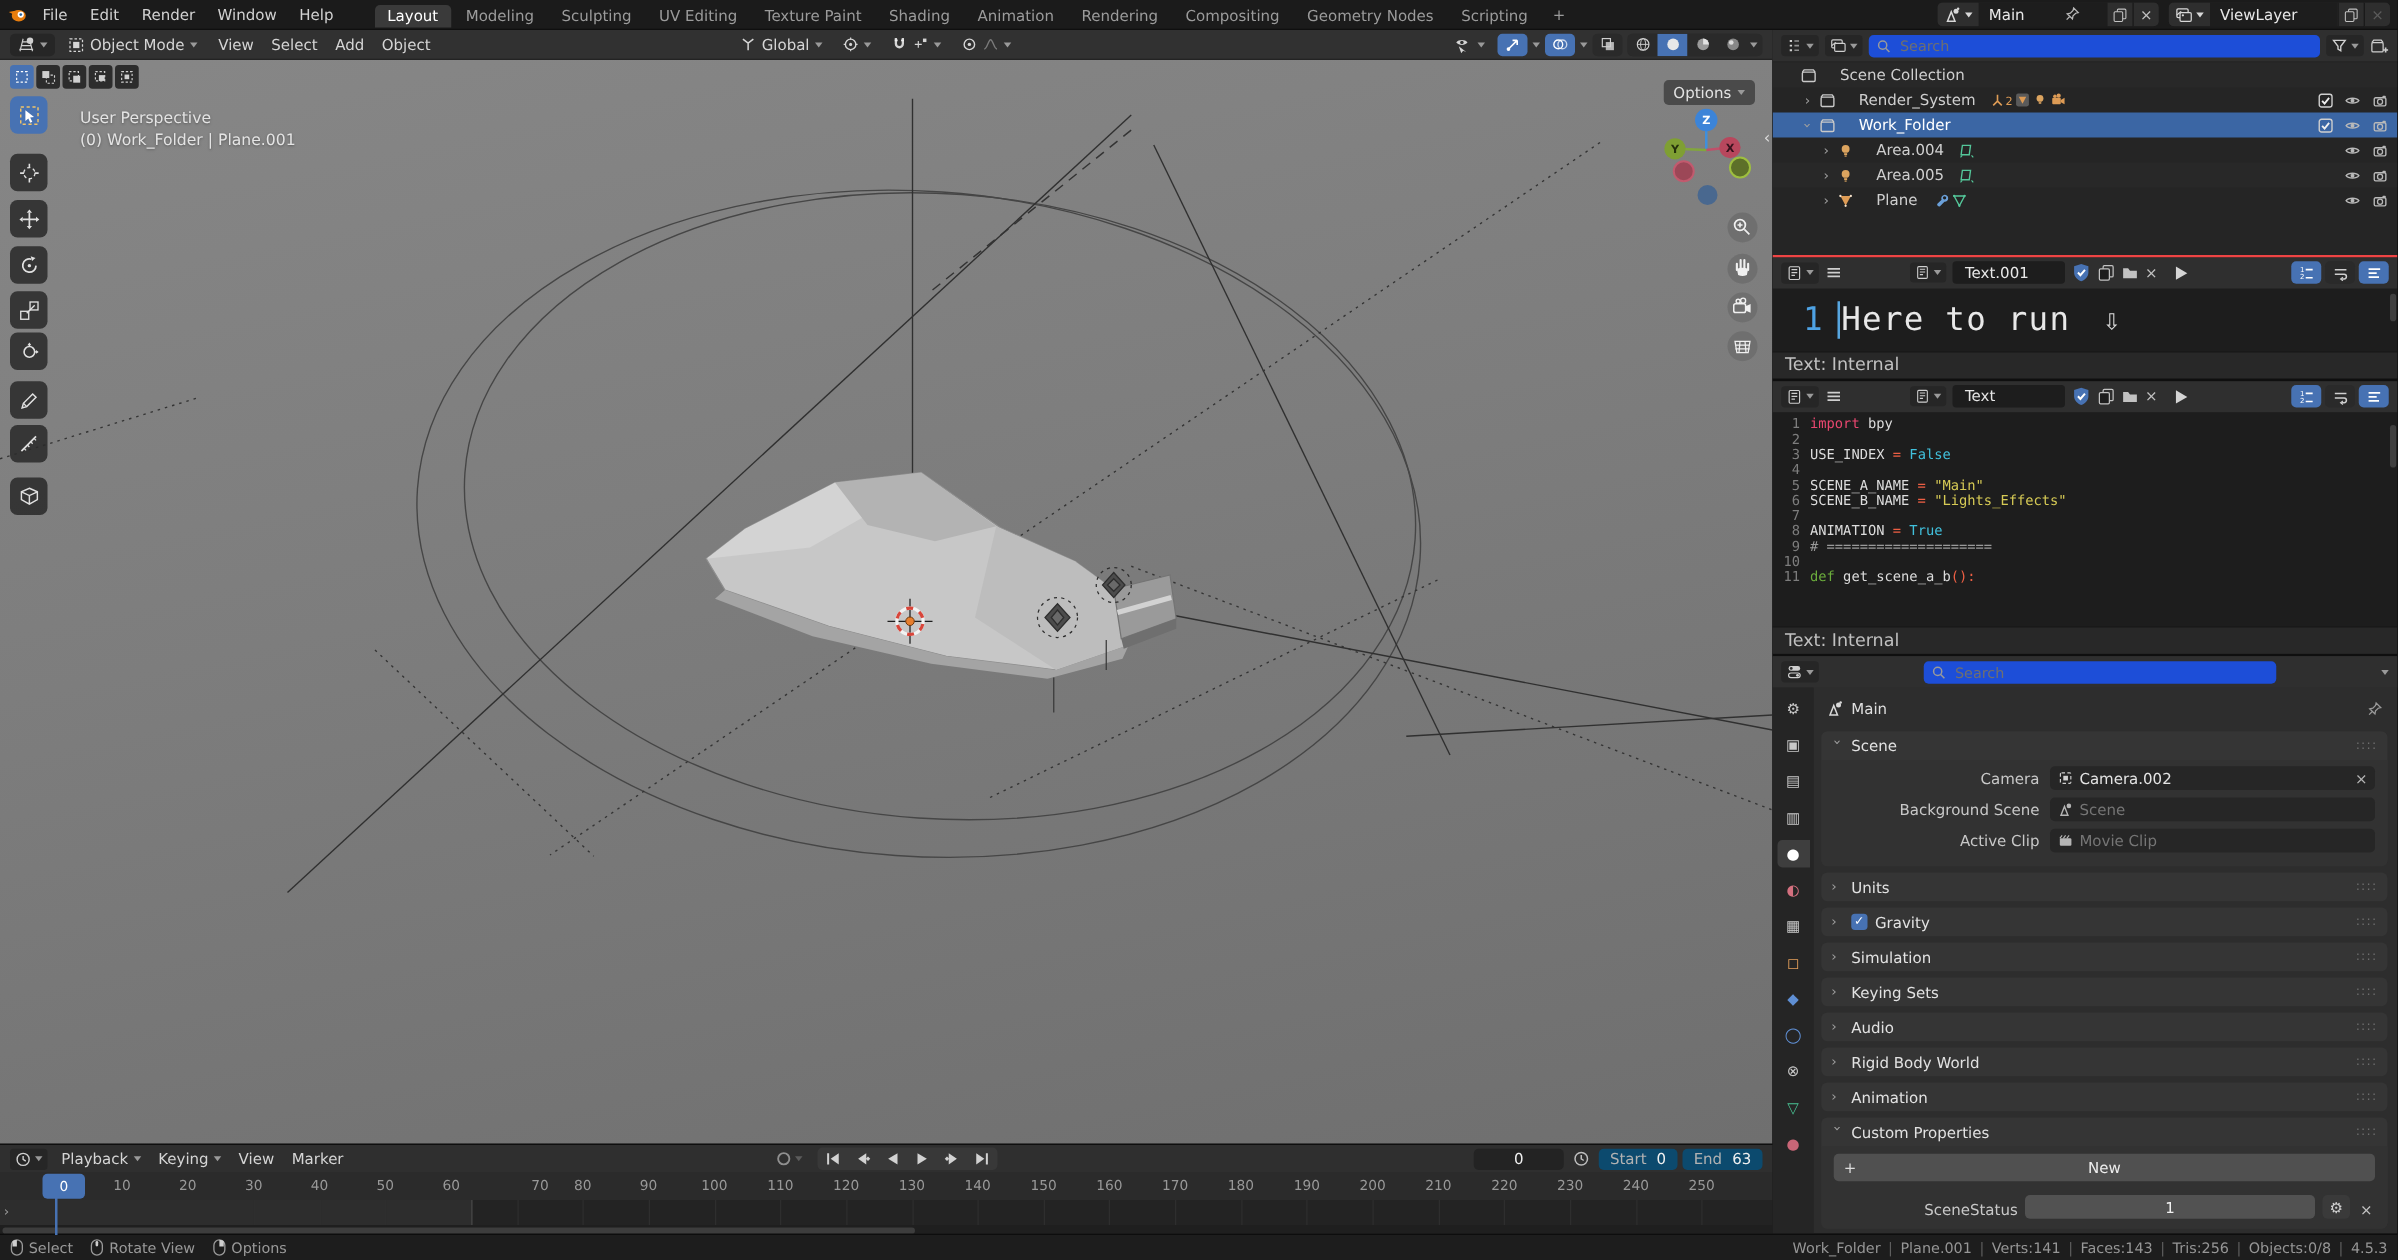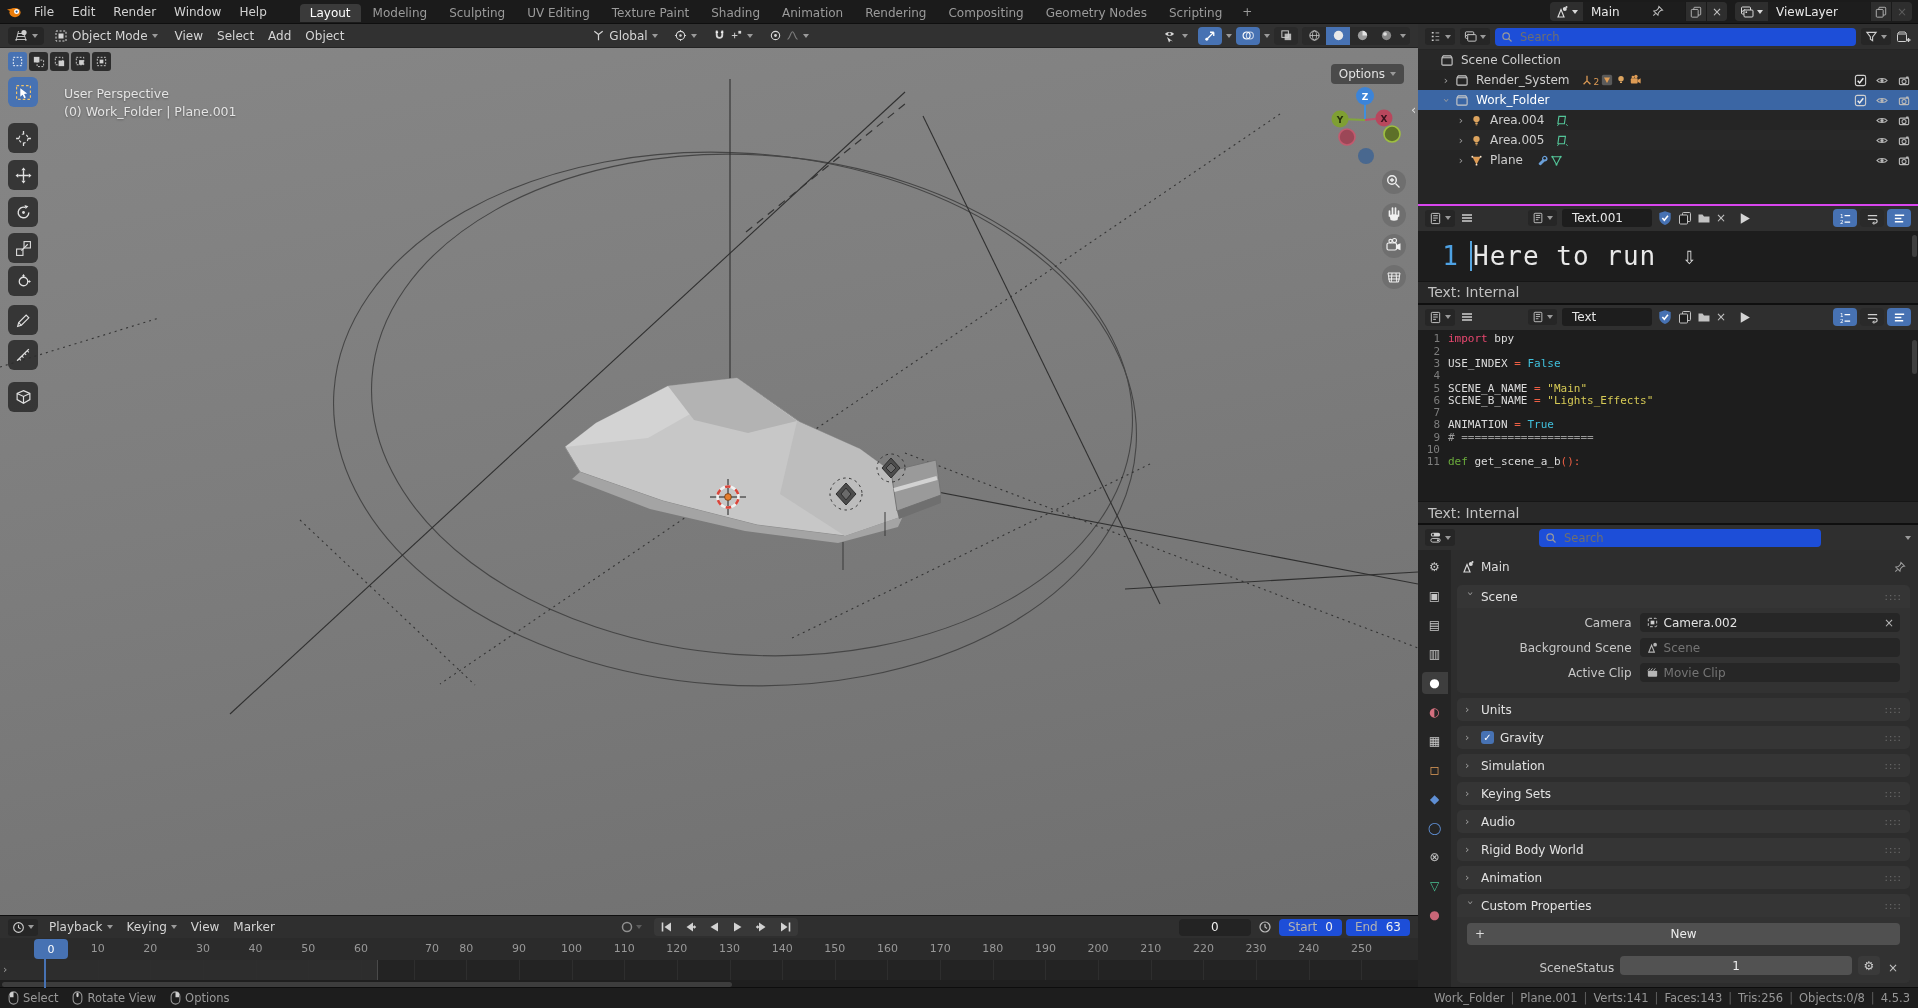--- a/index.html
+++ b/index.html
@@ -55,27 +55,27 @@
   .search-box input{background:transparent;border:none;color:#bdbdbd;font-size:11.5px;width:100%;font-family:"DejaVu Sans",sans-serif;}
   .search-box input::placeholder{color:#6f6f6f;}
 
   
   #outliner{height:182px;background:#252525;display:flex;flex-direction:column;}
   #ol-rows{flex:1;overflow:hidden;padding-top:1px;}
   .ol-row{height:20px;display:flex;align-items:center;padding:0 6px;gap:2px;color:#cfcfcf;}
   .ol-row:nth-child(odd){background:#282828;}
   .ol-row.selected{background:#3b66a4;color:#ffffff;}
   .ol-exp{width:14px;text-align:center;color:#9f9f9f;font-size:11px;flex:none;}
-  .ol-label{margin-left:5px;}
+  .ol-label{margin-left:16px;}
   .ol-badges{display:flex;align-items:center;gap:2px;margin-left:10px;}
   .ol-right{margin-left:auto;display:flex;align-items:center;gap:6px;}
   .ol-slot{width:16px;display:flex;justify-content:center;}
 
   
-  #texted1{height:98px;display:flex;flex-direction:column;border-top:2px solid #d946ef;}
+  #texted1{height:98px;display:flex;flex-direction:column;border-top:2px solid #ef4444;}
   #texted2{height:221px;display:flex;flex-direction:column;border-top:2px solid #0f0f0f;}
   .ed-body{flex:1;background:#1d1d1d;position:relative;font-family:"DejaVu Sans Mono",monospace;}
   .ed-footer{height:21px;background:#282828;display:flex;align-items:center;padding:0 10px;color:#c0c0c0;font-size:14px;flex:none;border-top:1px solid #161616;}
   .bigline{display:flex;align-items:center;height:100%;}
   .bigline .ln{width:40px;text-align:right;color:#4ea2e4;font-size:26px;padding-right:12px;flex:none;}
   .bigline .caret{width:2px;height:30px;background:#57a6e0;margin-right:1px;}
   .bigline .txt{font-size:26px;color:#e8e8e8;letter-spacing:1px;}
   .bigline .arr{font-size:24px;color:#dadada;margin-left:26px;}
   .code{padding-top:3px;}
   .code-line{display:flex;height:12.3px;align-items:center;font-size:11px;white-space:pre;}
@@ -114,21 +114,21 @@
 
   
   #timeline{left:0;top:915px;width:1418px;height:72px;background:#2b2b2b;border-top:1px solid #0f0f0f;}
   #tl-header{height:22px;background:#2f2f2f;display:flex;align-items:center;gap:4px;padding:0 8px;box-sizing:border-box;}
   #tl-header .sp1{width:330px;}
   .transport{display:flex;align-items:center;background:#383838;border-radius:4px;overflow:hidden;margin-left:8px;}
   .tr-btn{width:24px;height:18px;display:flex;align-items:center;justify-content:center;}
   .autokey{display:flex;align-items:center;gap:2px;}
   #tl-header .sp2{flex:1;}
   .framefield{width:72px;height:17px;background:#232323;border-radius:4px;display:flex;align-items:center;justify-content:center;color:#efefef;}
-  .rangefield{height:17px;background:#1d4ed8;border-radius:4px;display:flex;align-items:center;gap:8px;padding:0 9px;}
+  .rangefield{height:17px;background:#0c4a6e;border-radius:4px;display:flex;align-items:center;gap:8px;padding:0 9px;}
   .rangefield .rl{color:#b2b2b2;}
   .rangefield .rv{color:#f0f0f0;}
   #tl-body{position:relative;height:50px;}
   #tl-ruler{position:absolute;left:0;top:0;width:100%;height:22px;background:#2b2b2b;}
   .ruler-num{position:absolute;top:4px;transform:translateX(-50%);color:#989898;font-size:11px;}
   #tl-tracks{position:absolute;left:0;top:22px;width:100%;height:20px;background:#232323;}
   #tl-inrange{position:absolute;left:0;top:0;height:100%;background:#2d2d2d;}
   .gline{position:absolute;top:0;width:1px;height:100%;background:#2e2e2e;}
   #tl-endline{position:absolute;top:0;width:1px;height:100%;background:#4a4a4a;}
   #tl-scroll{position:absolute;left:0;top:42px;width:100%;height:8px;background:#1f1f1f;}

